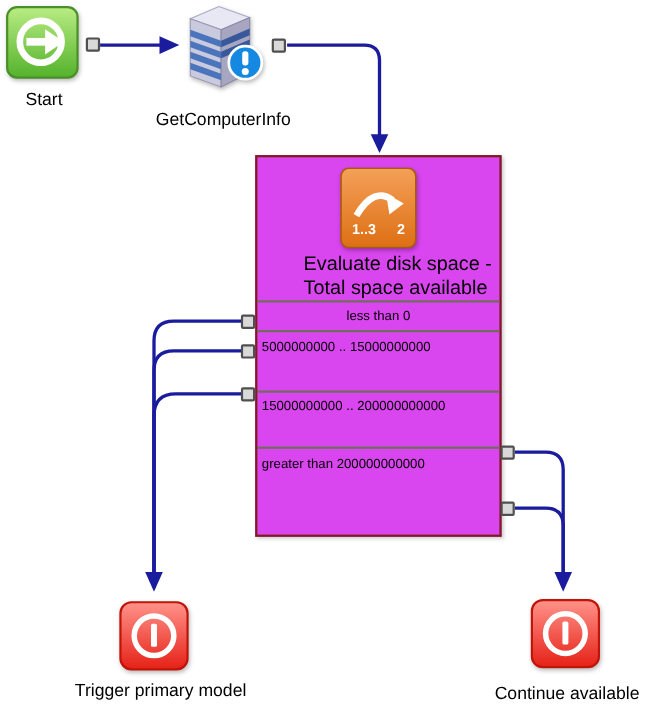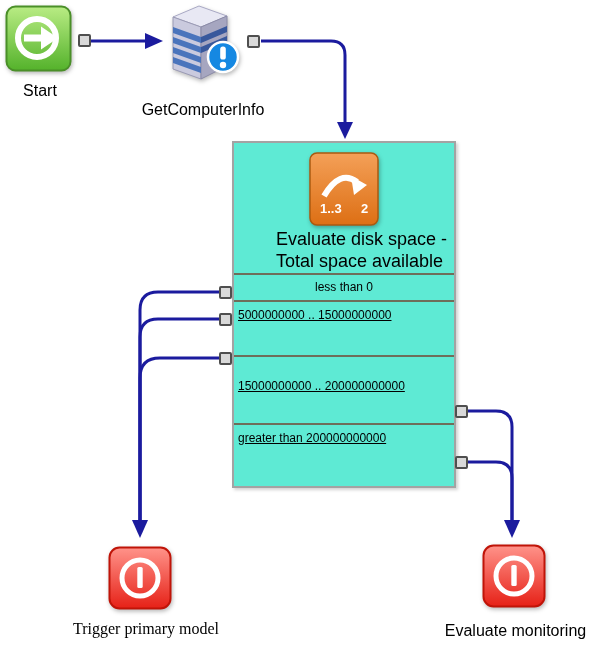--- a/index.html
+++ b/index.html
@@ -11,42 +11,42 @@
   }
   .layer{position:absolute;left:0;top:0;width:611px;height:649px;}
   #connector-layer{z-index:1;}
   .node{position:absolute;z-index:2;filter:drop-shadow(1px 2px 2px rgba(0,0,0,.28));}
   .node-label{position:absolute;z-index:2;font-size:16px;line-height:22px;text-align:center;white-space:nowrap;}
   .port{position:absolute;z-index:3;width:9px;height:9px;background:#d9d9d9;border:2px solid #4f4f4f;border-radius:2px;}
 
   
   .eval-box{
     position:absolute;left:232px;top:141px;width:220px;height:343px;
-    background:#5eead4;border:2px solid #a3a3a3;z-index:2;
+    background:#d946ef;border:2px solid #7f1d1d;z-index:2;
     box-shadow:2px 2px 3px rgba(0,0,0,.18);
   }
   .eval-header{position:relative;height:130px;}
   .switch-icon-wrap{position:absolute;left:50%;top:9px;transform:translateX(-50%);filter:drop-shadow(1px 2px 2px rgba(0,0,0,.3));}
   .eval-title{position:absolute;top:85px;left:4px;right:1px;font-size:18px;line-height:22px;text-align:left;margin-left:38px;}
   .branch-row{border-top:2px solid #6e6e5a;font-size:12px;overflow:hidden;}
   .branch-row.center{text-align:center;}
-  .branch-row.left{text-align:left;padding-left:4px;text-decoration:underline;}
+  .branch-row.left{text-align:left;padding-left:4px;}
   .row-h25{height:25px;line-height:25px;}
   .row-h52{height:52px;line-height:25px;padding-top:1px;}
-  .row-h49{height:49px;line-height:24px;padding-top:17px;}
+  .row-h49{height:49px;line-height:24px;padding-top:0;}
 
   
   #start-node{left:5px;top:5px;}
   #gci-node{left:161px;top:1px;}
   #trigger-node{left:108px;top:546px;}
   #continue-node{left:482px;top:544px;}
 
   #start-label{left:0px;top:80px;width:80px;}
   #gci-label{left:110px;top:82px;width:186px;margin-top:17px;}
-  #trigger-label{left:36px;top:618px;width:220px;font-family:Liberation Serif, serif;}
+  #trigger-label{left:36px;top:618px;width:220px;}
   #continue-label{left:420px;top:620px;width:191px;}
 
   
   #port-start-out{left:78px;top:34px;}
   #port-gci-out{left:247px;top:35px;}
   #port-branch-1{left:219px;top:286px;}
   #port-branch-2{left:219px;top:313px;}
   #port-branch-3{left:219px;top:352px;}
   #port-branch-4{left:455px;top:405px;}
   #port-branch-5{left:455px;top:456px;}
@@ -155,13 +155,13 @@
 </div>
 <div class="node-label" id="trigger-label">Trigger primary model</div>
 
 <div class="node" id="continue-node">
   <svg width="64" height="64" viewBox="0 0 64 64">
     <rect x="1.5" y="1.5" width="61" height="61" rx="10" fill="url(#gRed)" stroke="#c01408" stroke-width="2"></rect>
     <circle cx="32" cy="32" r="18" fill="none" stroke="#ffffff" stroke-width="5"></circle>
     <rect x="29.3" y="21" width="5.4" height="21" rx="1.5" fill="#ffffff"></rect>
   </svg>
 </div>
-<div class="node-label" id="continue-label">Evaluate monitoring</div>
+<div class="node-label" id="continue-label">Continue available</div>
 
 </body></html>

